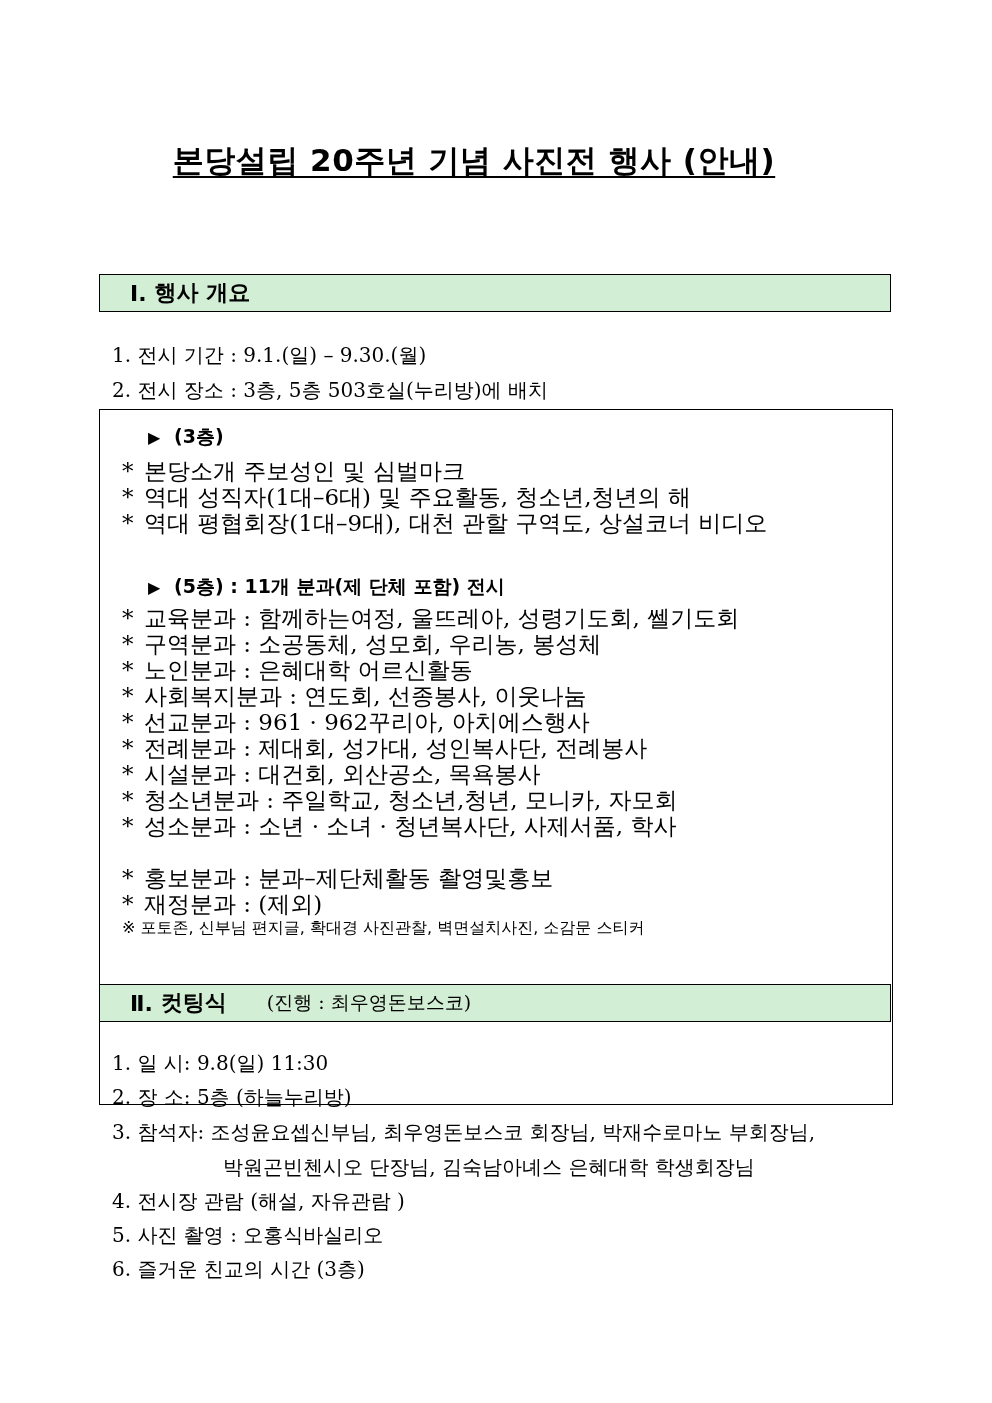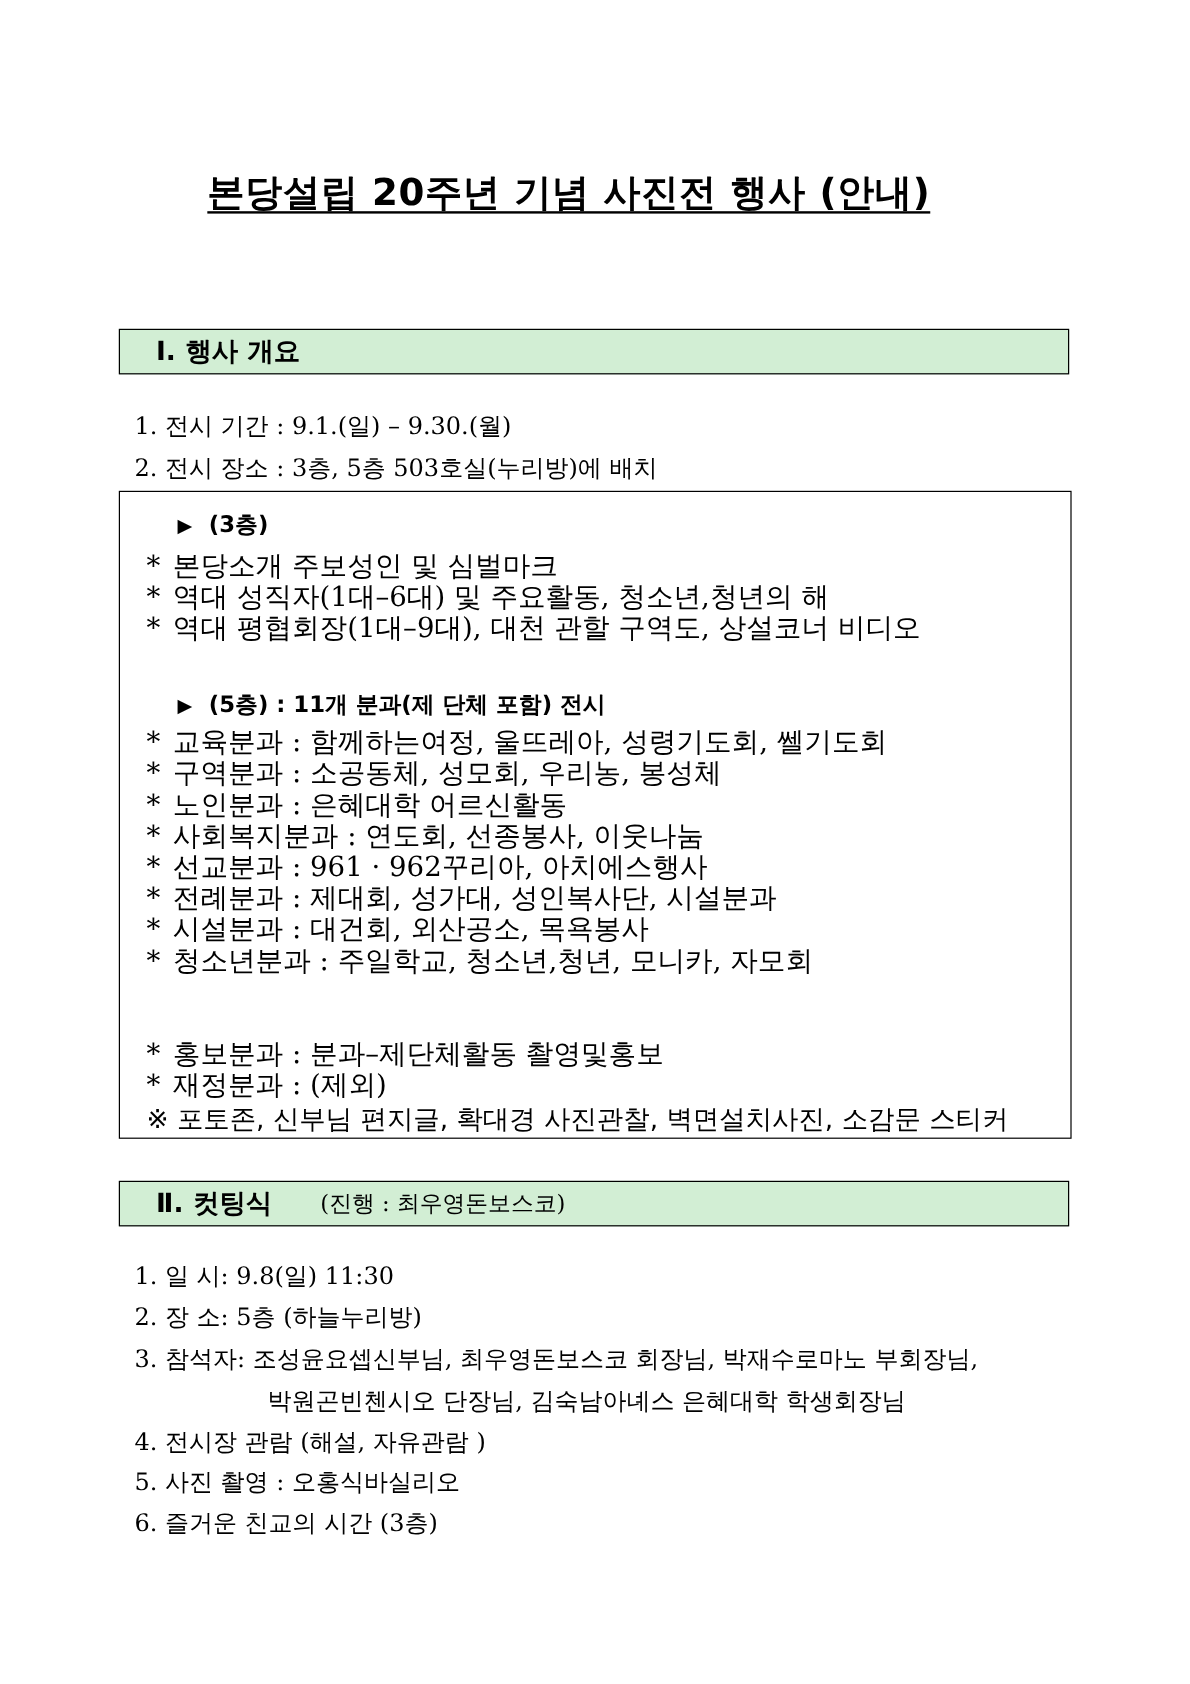--- a/index.html
+++ b/index.html
@@ -26,33 +26,33 @@
   }
   .section-bar .sub {
     font-size: 19px; margin-left: 40px;
     font-family: "DejaVu Serif", serif;
   }
   .line {
     position: absolute; left: 112px; font-size: 20px; white-space: nowrap;
     font-family: "DejaVu Serif", serif;
   }
   .box {
-    position: absolute; left: 99px; top: 409px; width: 794px; height: 540px;
+    position: absolute; left: 99px; top: 409px; width: 794px; height: 696px;
     border: 1.5px solid #000; box-sizing: border-box;
   }
   .box .row {
     position: absolute; left: 22px; font-size: 23px; white-space: nowrap;
     font-family: "DejaVu Serif", serif;
   }
   .box .heading {
     position: absolute; left: 48px; font-size: 19px; font-weight: bold; white-space: nowrap;
     font-family: "DejaVu Sans", sans-serif;
   }
   .box .note {
-    position: absolute; left: 22px; font-size: 22px; white-space: nowrap;
+    position: absolute; left: 22px; font-size: 16px; white-space: nowrap;
     font-family: "DejaVu Sans", sans-serif;
   }
   .star { display: inline-block; width: 22px; }
   .tri { display: inline-block; width: 26px; font-size: 16px; }
 </style>
 </head>
 <body>
 
 <div class="title"><span>본당설립 20주년 기념 사진전 행사 (안내)</span></div>
 
@@ -73,23 +73,24 @@
   <div class="row" style="top:98px;"><span class="star">*</span><span>역대 평협회장(1대–9대), 대천 관할 구역도, 상설코너 비디오</span></div>
 
   <div class="heading" style="top:164px;">
     <span class="tri">▶</span><span>(5층) : 11개 분과(제 단체 포함) 전시</span>
   </div>
   <div class="row" style="top:193px;"><span class="star">*</span><span>교육분과 : 함께하는여정, 울뜨레아, 성령기도회, 쎌기도회</span></div>
   <div class="row" style="top:219px;"><span class="star">*</span><span>구역분과 : 소공동체, 성모회, 우리농, 봉성체</span></div>
   <div class="row" style="top:245px;"><span class="star">*</span><span>노인분과 : 은혜대학 어르신활동</span></div>
   <div class="row" style="top:271px;"><span class="star">*</span><span>사회복지분과 : 연도회, 선종봉사, 이웃나눔</span></div>
   <div class="row" style="top:297px;"><span class="star">*</span><span>선교분과 : 961 · 962꾸리아, 아치에스행사</span></div>
-  <div class="row" style="top:323px;"><span class="star">*</span><span>전례분과 : 제대회, 성가대, 성인복사단, 시설분과</span></div>
+  <div class="row" style="top:323px;"><span class="star">*</span><span>전례분과 : 제대회, 성가대, 성인복사단, 전례봉사</span></div>
   <div class="row" style="top:349px;"><span class="star">*</span><span>시설분과 : 대건회, 외산공소, 목욕봉사</span></div>
   <div class="row" style="top:375px;"><span class="star">*</span><span>청소년분과 : 주일학교, 청소년,청년, 모니카, 자모회</span></div>
+  <div class="row" style="top:401px;"><span class="star">*</span><span>성소분과 : 소년 · 소녀 · 청년복사단, 사제서품, 학사</span></div>
   <div class="row" style="top:453px;"><span class="star">*</span><span>홍보분과 : 분과–제단체활동 촬영및홍보</span></div>
   <div class="row" style="top:479px;"><span class="star">*</span><span>재정분과 : (제외)</span></div>
   <div class="note" style="top:508px;">※ 포토존, 신부님 편지글, 확대경 사진관찰, 벽면설치사진, 소감문 스티커</div>
 </div>
 
 <div class="section-bar" style="top:984px;">
   <span class="num">Ⅱ.</span>
   <span class="label">컷팅식</span>
   <span class="sub">(진행 : 최우영돈보스코)</span>
 </div>

